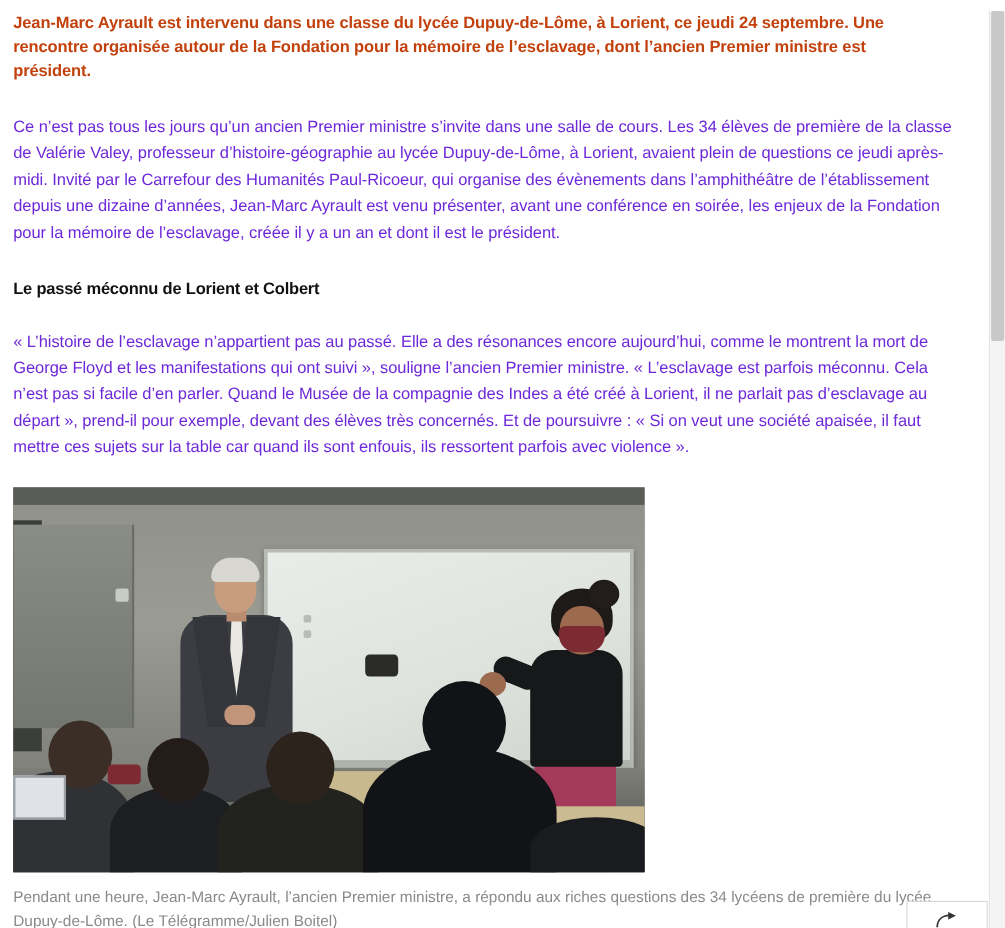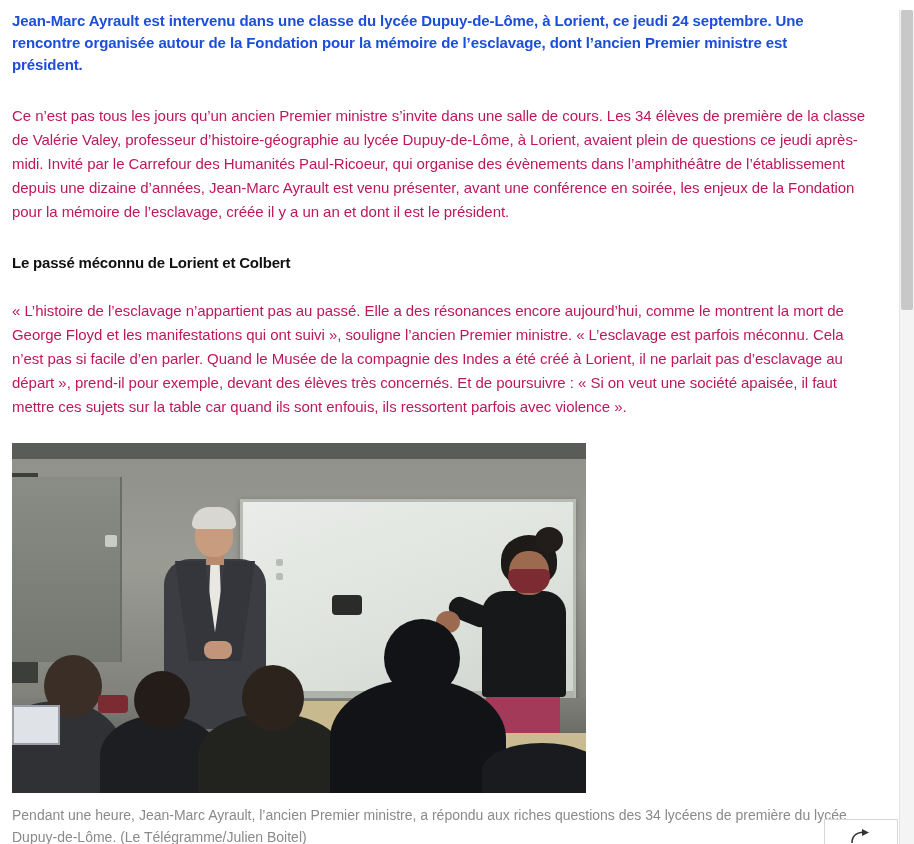--- a/index.html
+++ b/index.html
@@ -19,29 +19,29 @@
     position: relative;
     width: 914px;
     height: 844px;
     box-sizing: border-box;
     padding: 0 14px 0 12px;
   }
   .lede {
     font-size: 15px;
     font-weight: bold;
     line-height: 1.47;
-    color: #1d4ed8;
+    color: #c2410c;
     margin: 10px 0 0 0;
     padding-right: 73px;
     letter-spacing: -0.1px;
   }
   .body-para {
     font-size: 15px;
     line-height: 1.60;
-    color: #be185d;
+    color: #6d28d9;
     margin: 28px 0 0 0;
     padding-right: 28px;
     letter-spacing: -0.05px;
   }
   .subhead {
     font-size: 15px;
     font-weight: bold;
     color: #111111;
     margin: 30px 0 0 0;
     letter-spacing: -0.2px;

